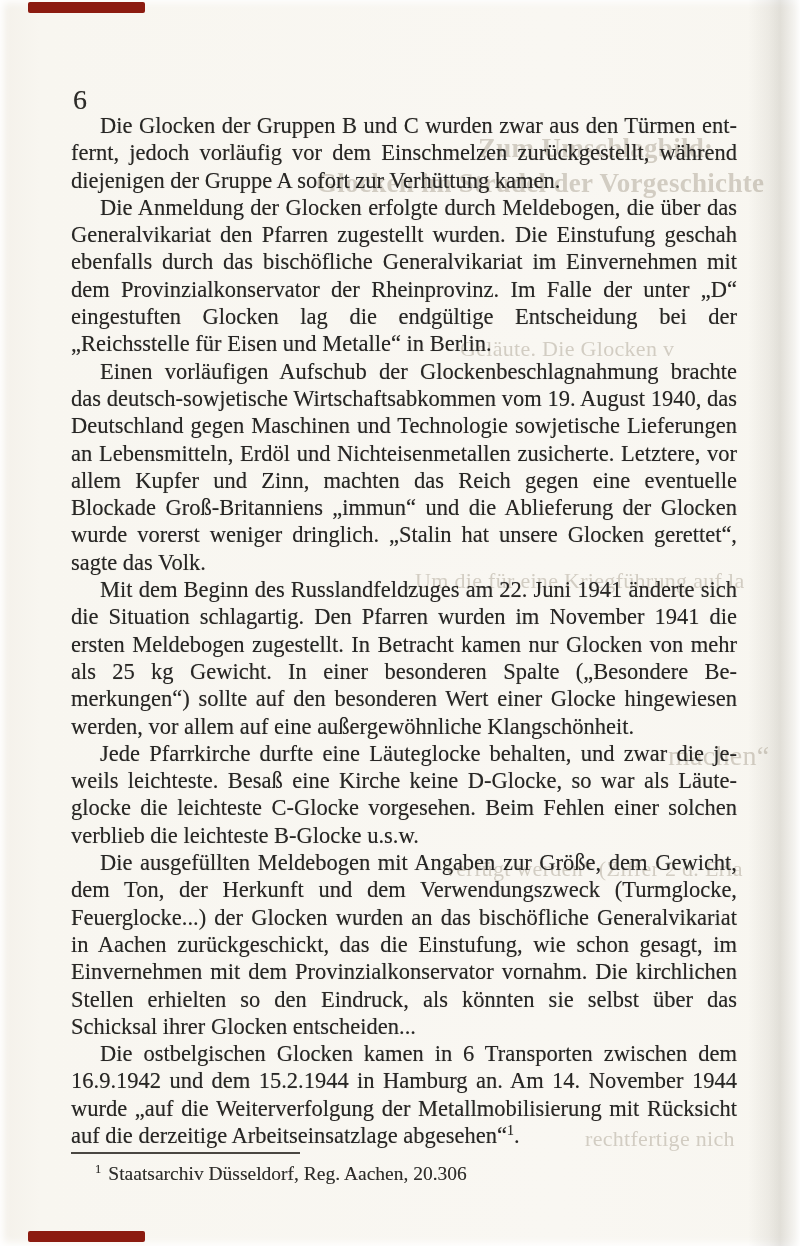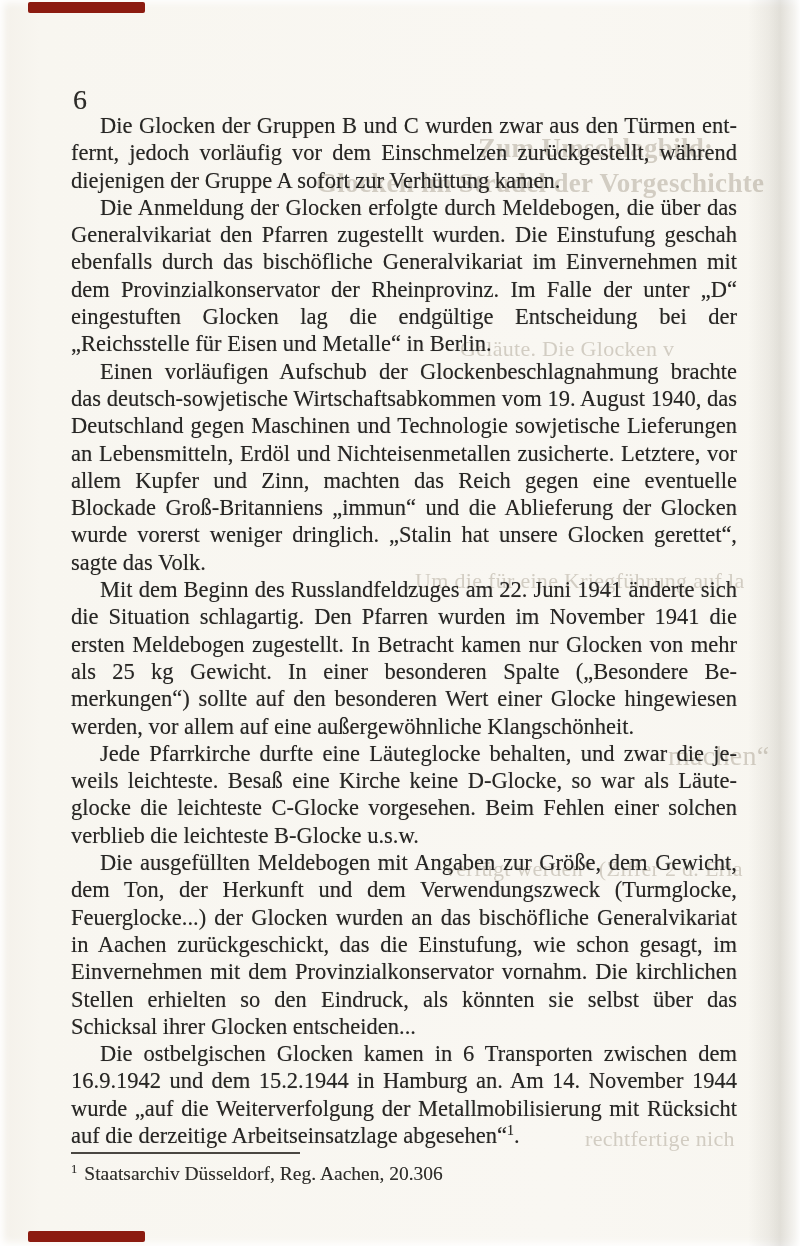--- a/index.html
+++ b/index.html
@@ -72,21 +72,21 @@
     left: 71px; top: 1152px;
     width: 666px;
     color: #2e2d2a;
     text-shadow: 0 0 0.6px rgba(50,48,44,0.4);
   }
   .footnote-rule {
     width: 229px; height: 2px;
     background: #4a4742;
     margin-bottom: 8px;
   }
-  .footnote { font-size: 19.5px; line-height: 24px; }
+  .footnote { font-size: 19.5px; line-height: 24px; margin-left: 24px; }
   .footnote sup { font-size: 0.65em; margin-right: 7px; line-height: 0; }
 </style>
 </head>
 <body>
 
 <div class="page">
   <div class="edge-shade"></div>
   <div class="scan-mark top" style="background: rgb(140, 27, 16);"></div>
   <div class="scan-mark bottom" style="background: rgb(140, 27, 16);"></div>
   <div class="ghost-layer">

